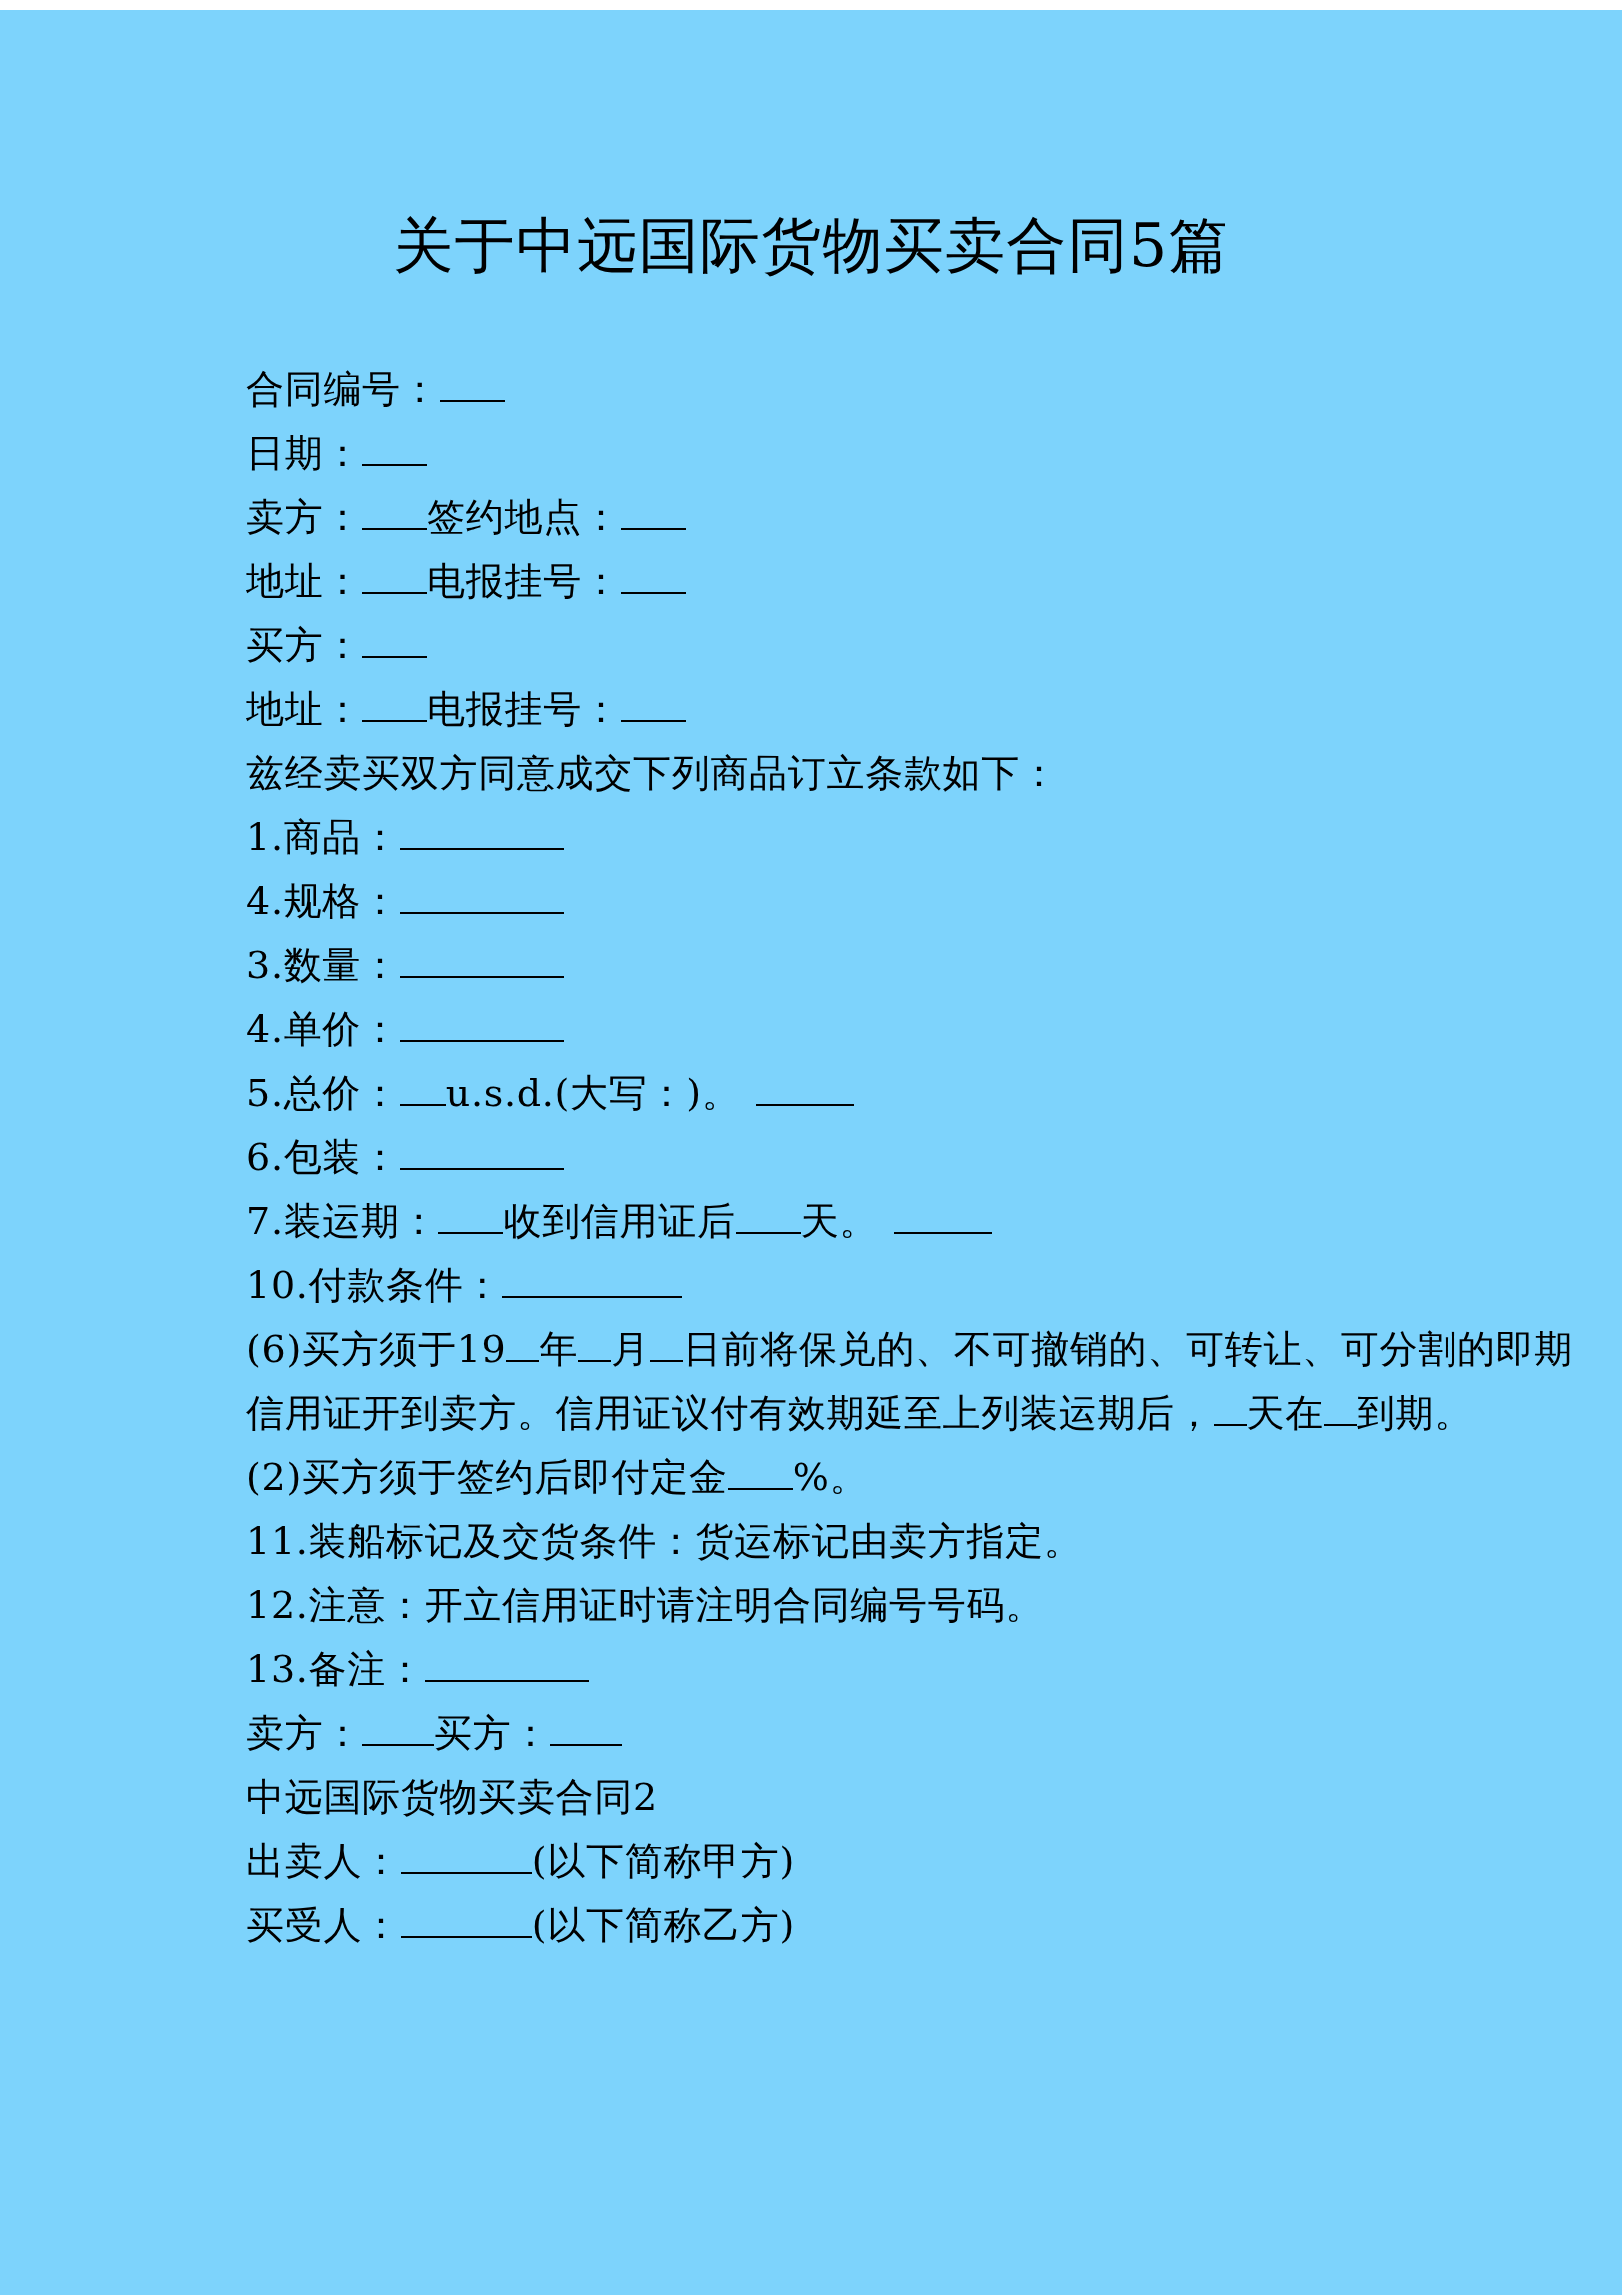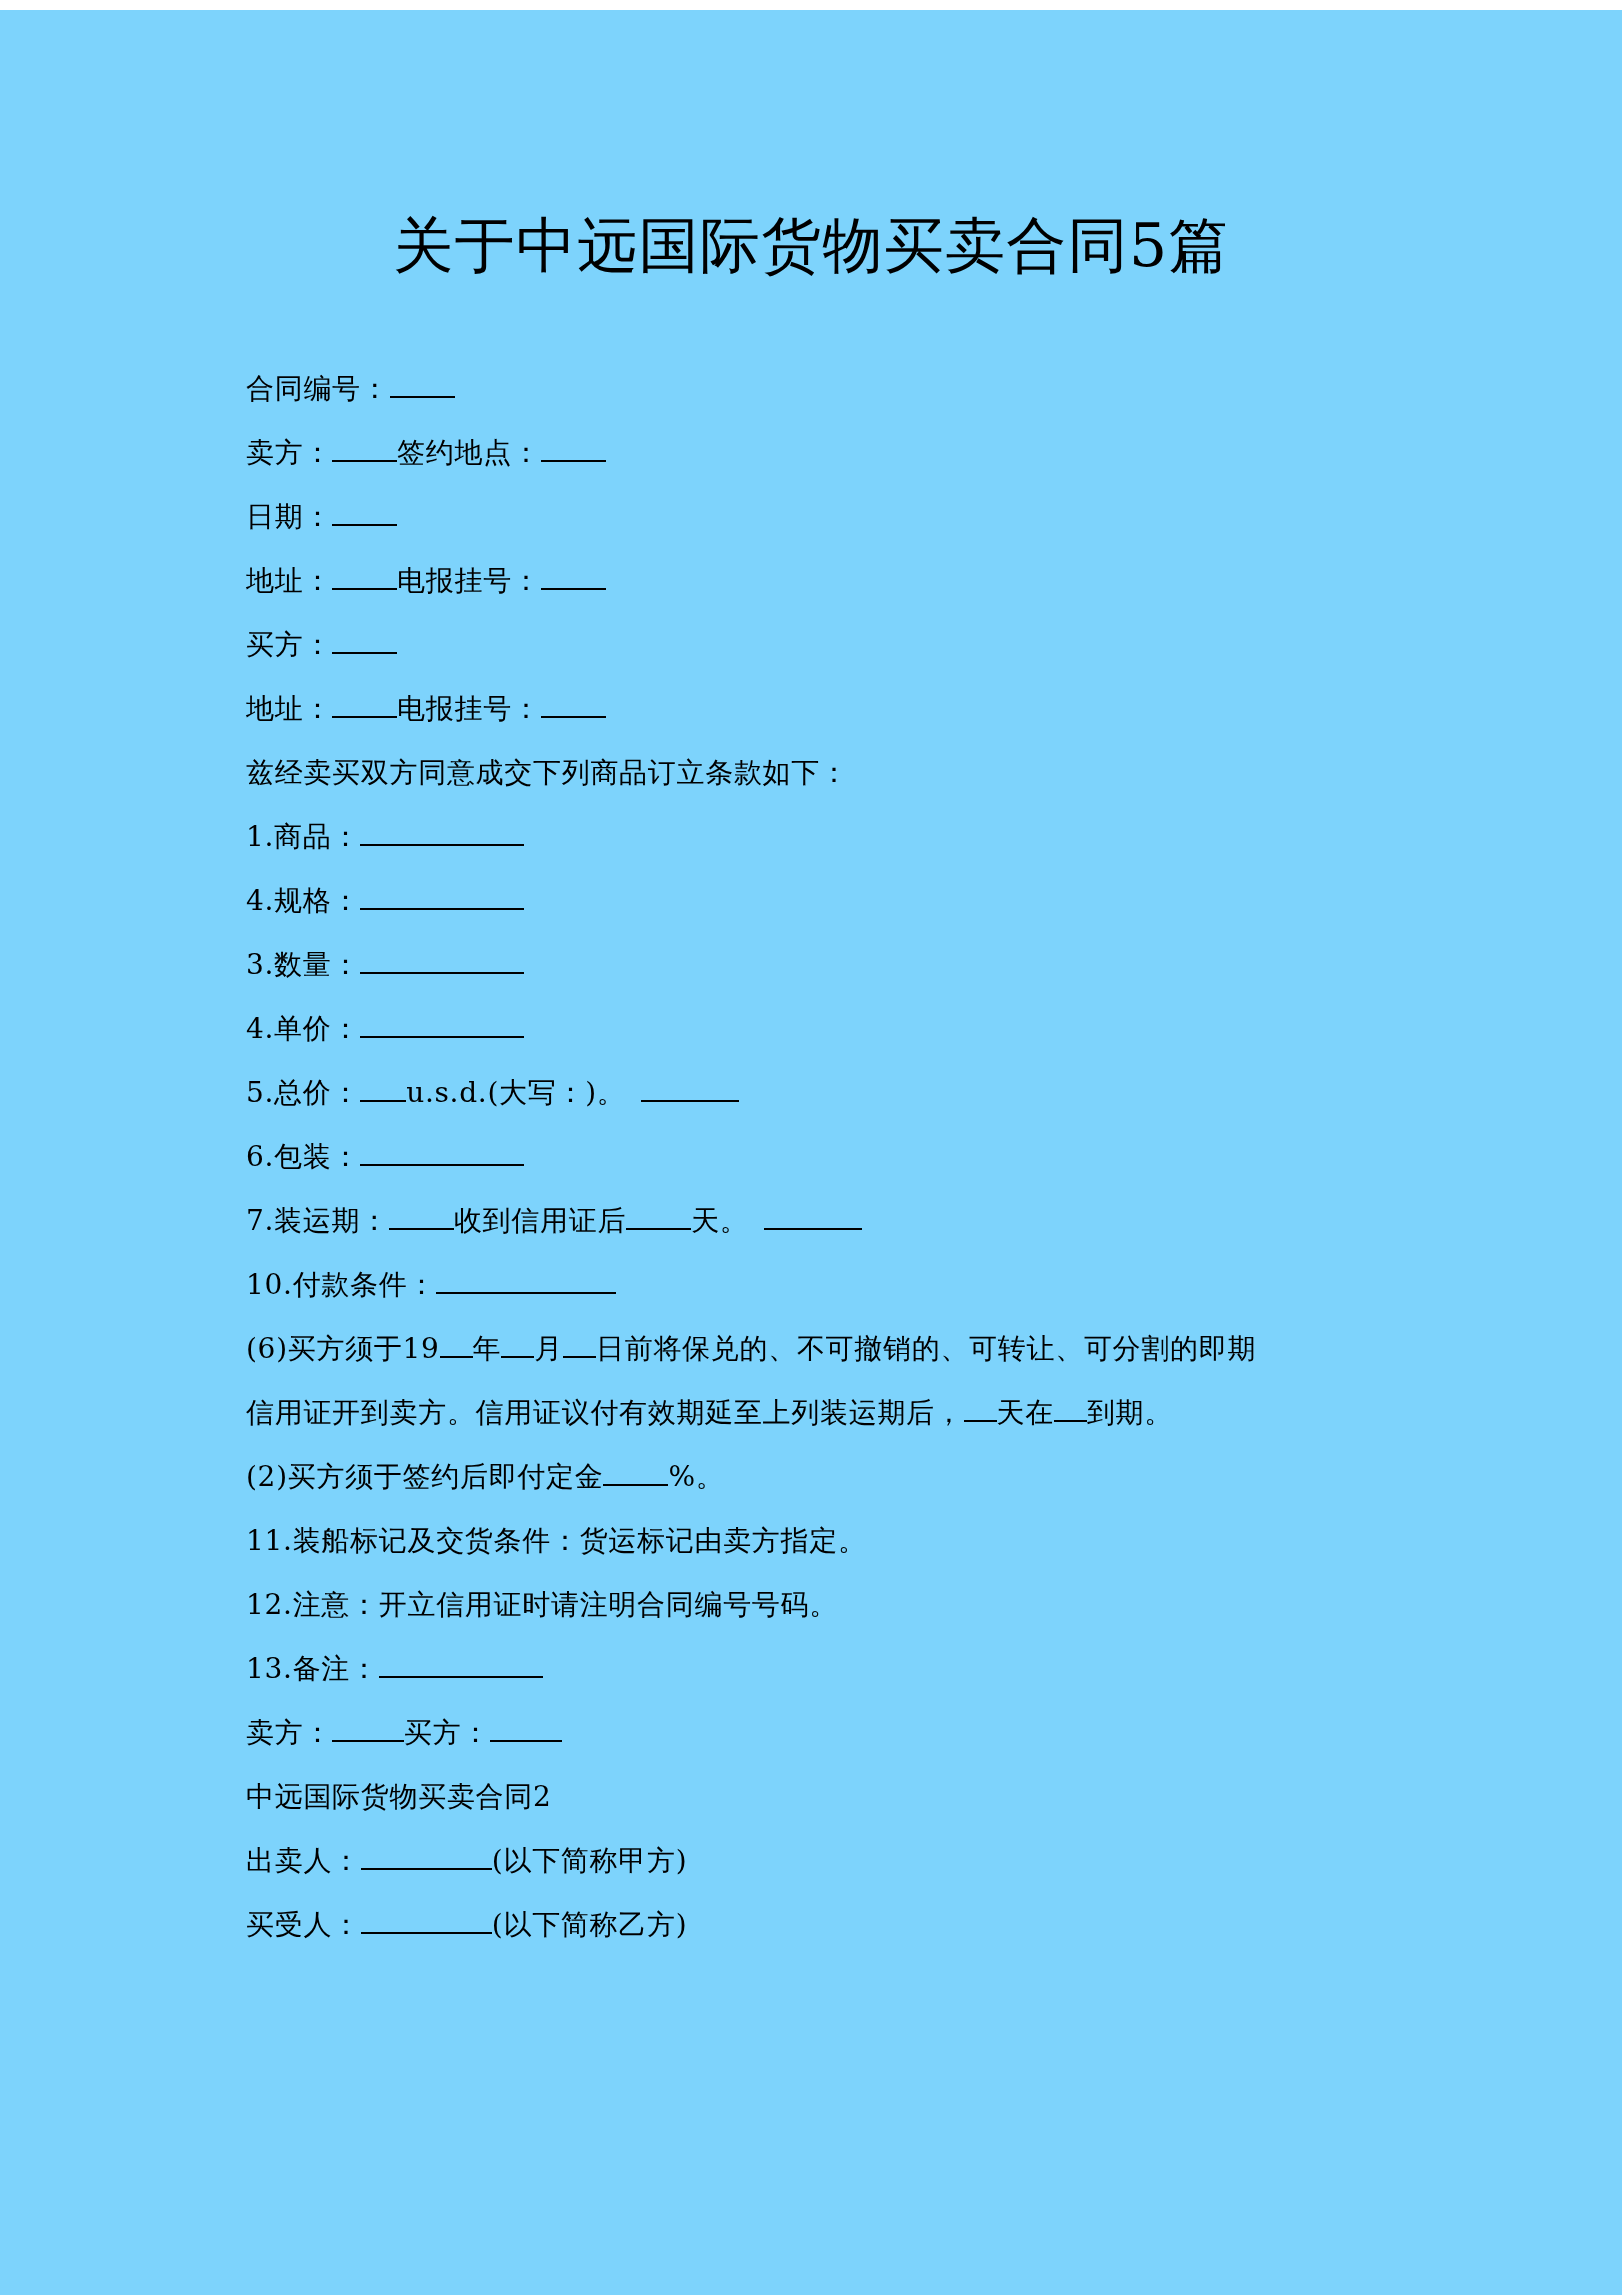--- a/index.html
+++ b/index.html
@@ -35,21 +35,21 @@
       font-weight: normal;
       margin: 0;
     }
     .body {
       position: absolute;
       left: 246px;
       top: 347px;
       width: 1152px;
     }
     .line {
-      font-size: 28px;
+      font-size: 38px;
       line-height: 64px;
       height: 64px;
       white-space: nowrap;
       letter-spacing: 0.7px;
     }
     .blank {
       display: inline-block;
       border-bottom: 2px solid #000;
       height: 25px;
       vertical-align: baseline;
@@ -72,25 +72,25 @@
 
   <h1 class="title">关于中远国际货物买卖合同5篇</h1>
 
   <div class="body">
 
     <div class="line">
       <span>合同编号：</span><span class="blank b4"></span>
     </div>
 
     <div class="line">
-      <span>卖方：</span><span class="blank b4"></span><span>签约地点：</span><span class="blank b4"></span>
+      <span>日期：</span><span class="blank b4"></span>
     </div>
 
     <div class="line">
-      <span>日期：</span><span class="blank b4"></span>
+      <span>卖方：</span><span class="blank b4"></span><span>签约地点：</span><span class="blank b4"></span>
     </div>
 
     <div class="line">
       <span>地址：</span><span class="blank b4"></span><span>电报挂号：</span><span class="blank b4"></span>
     </div>
 
     <div class="line">
       <span>买方：</span><span class="blank b4"></span>
     </div>
 

